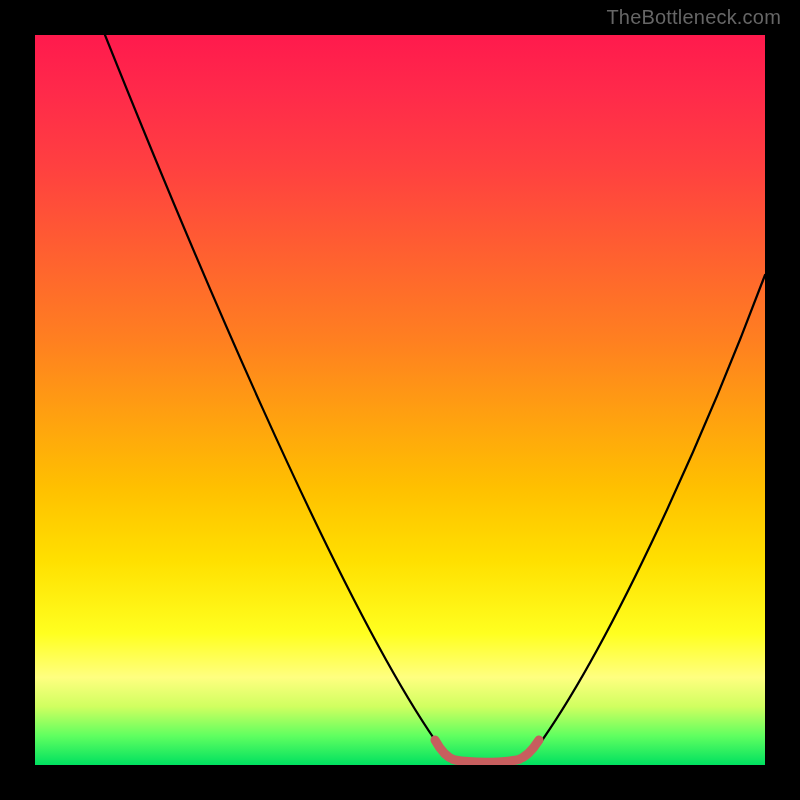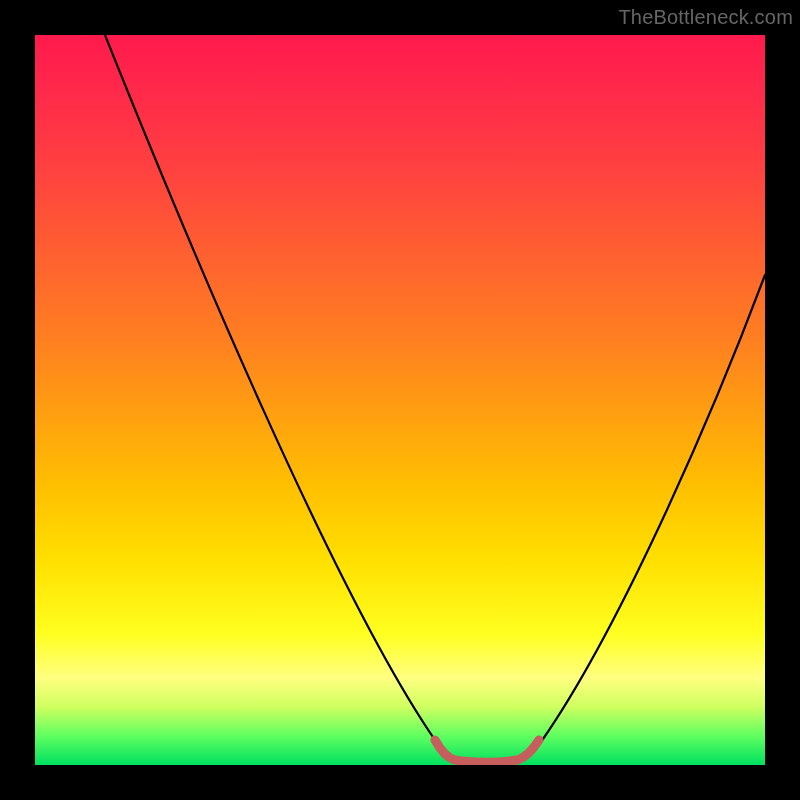--- a/index.html
+++ b/index.html
@@ -34,21 +34,21 @@
       #ffe000 72%,
       #ffff20 82%,
       #ffff80 88%,
       #d0ff60 92%,
       #60ff60 96%,
       #00e060 100%);
   }
   .watermark {
     position: absolute;
     top: 6px;
-    right: 7px;
+    right: 19px;
     color: #666;
     font-size: 20px;
     font-weight: 500;
     letter-spacing: 0.2px;
     z-index: 10;
   }
   svg.curve {
     position: absolute;
     left: 0;
     top: 0;

